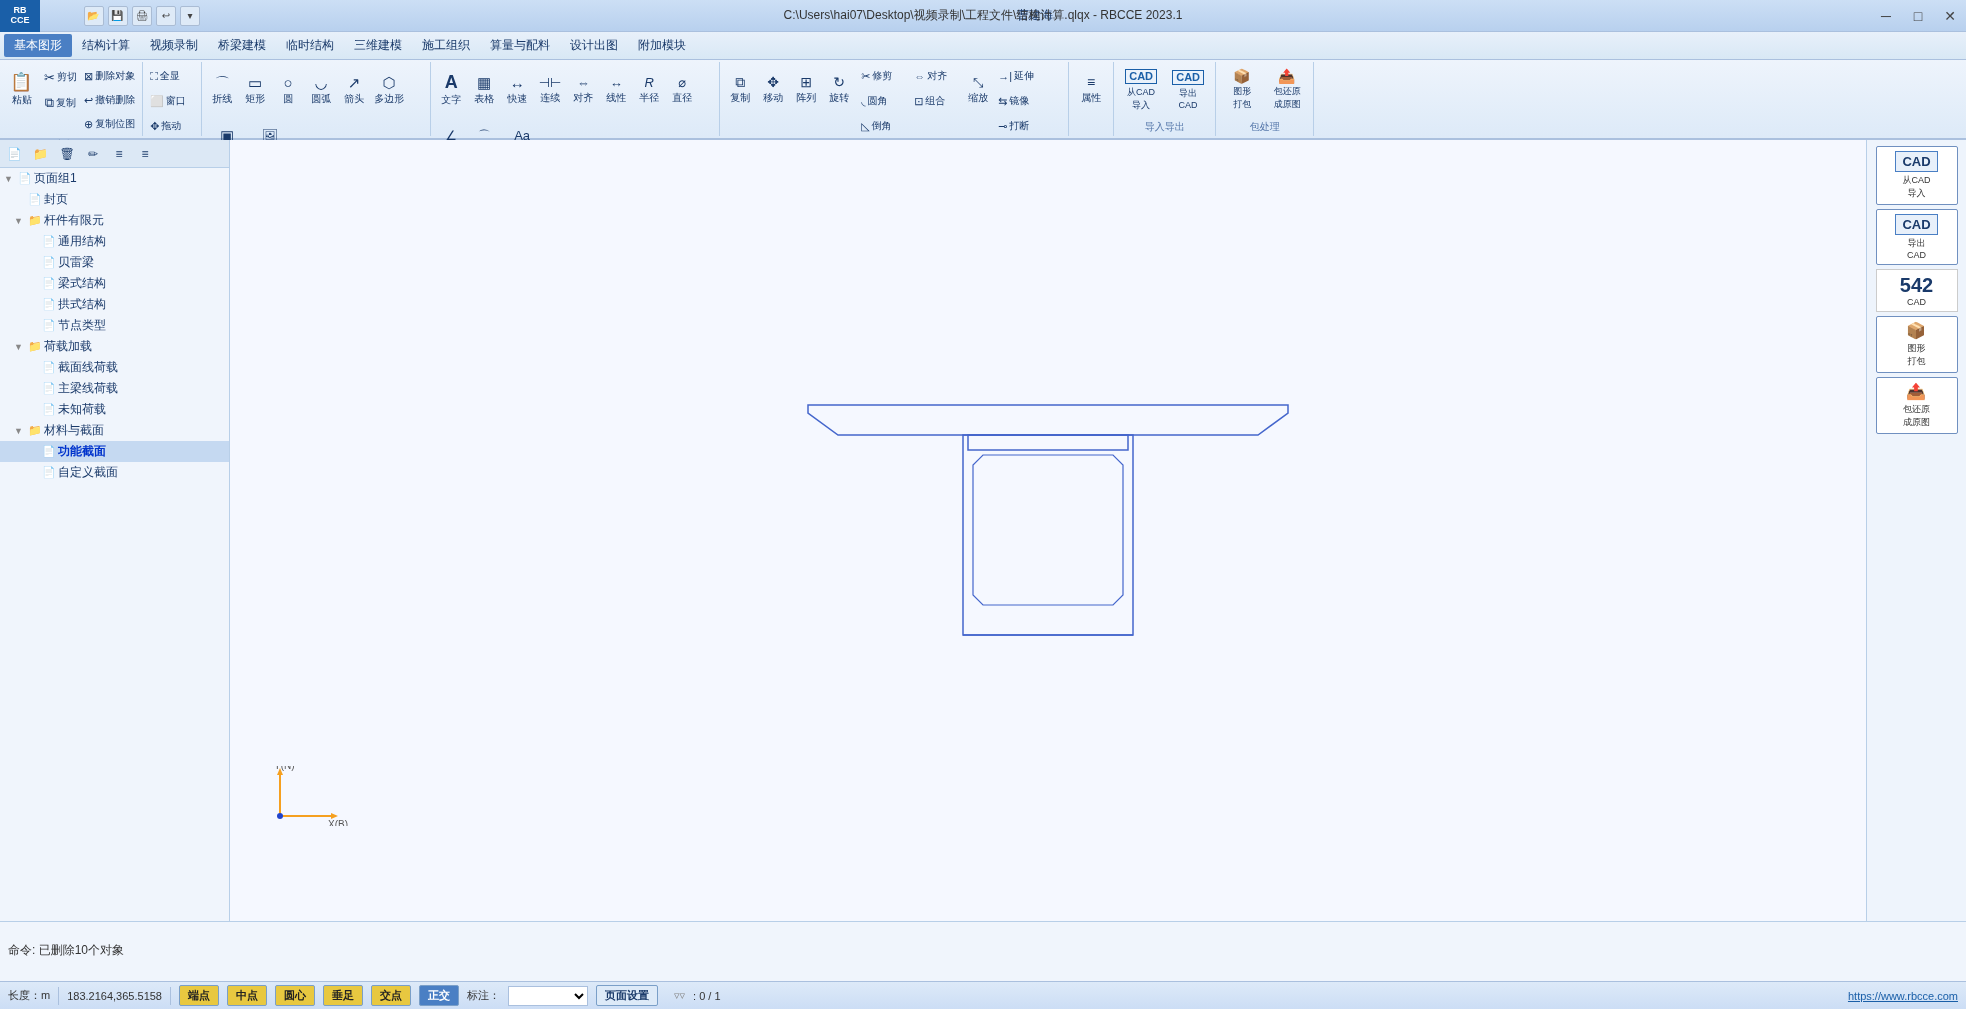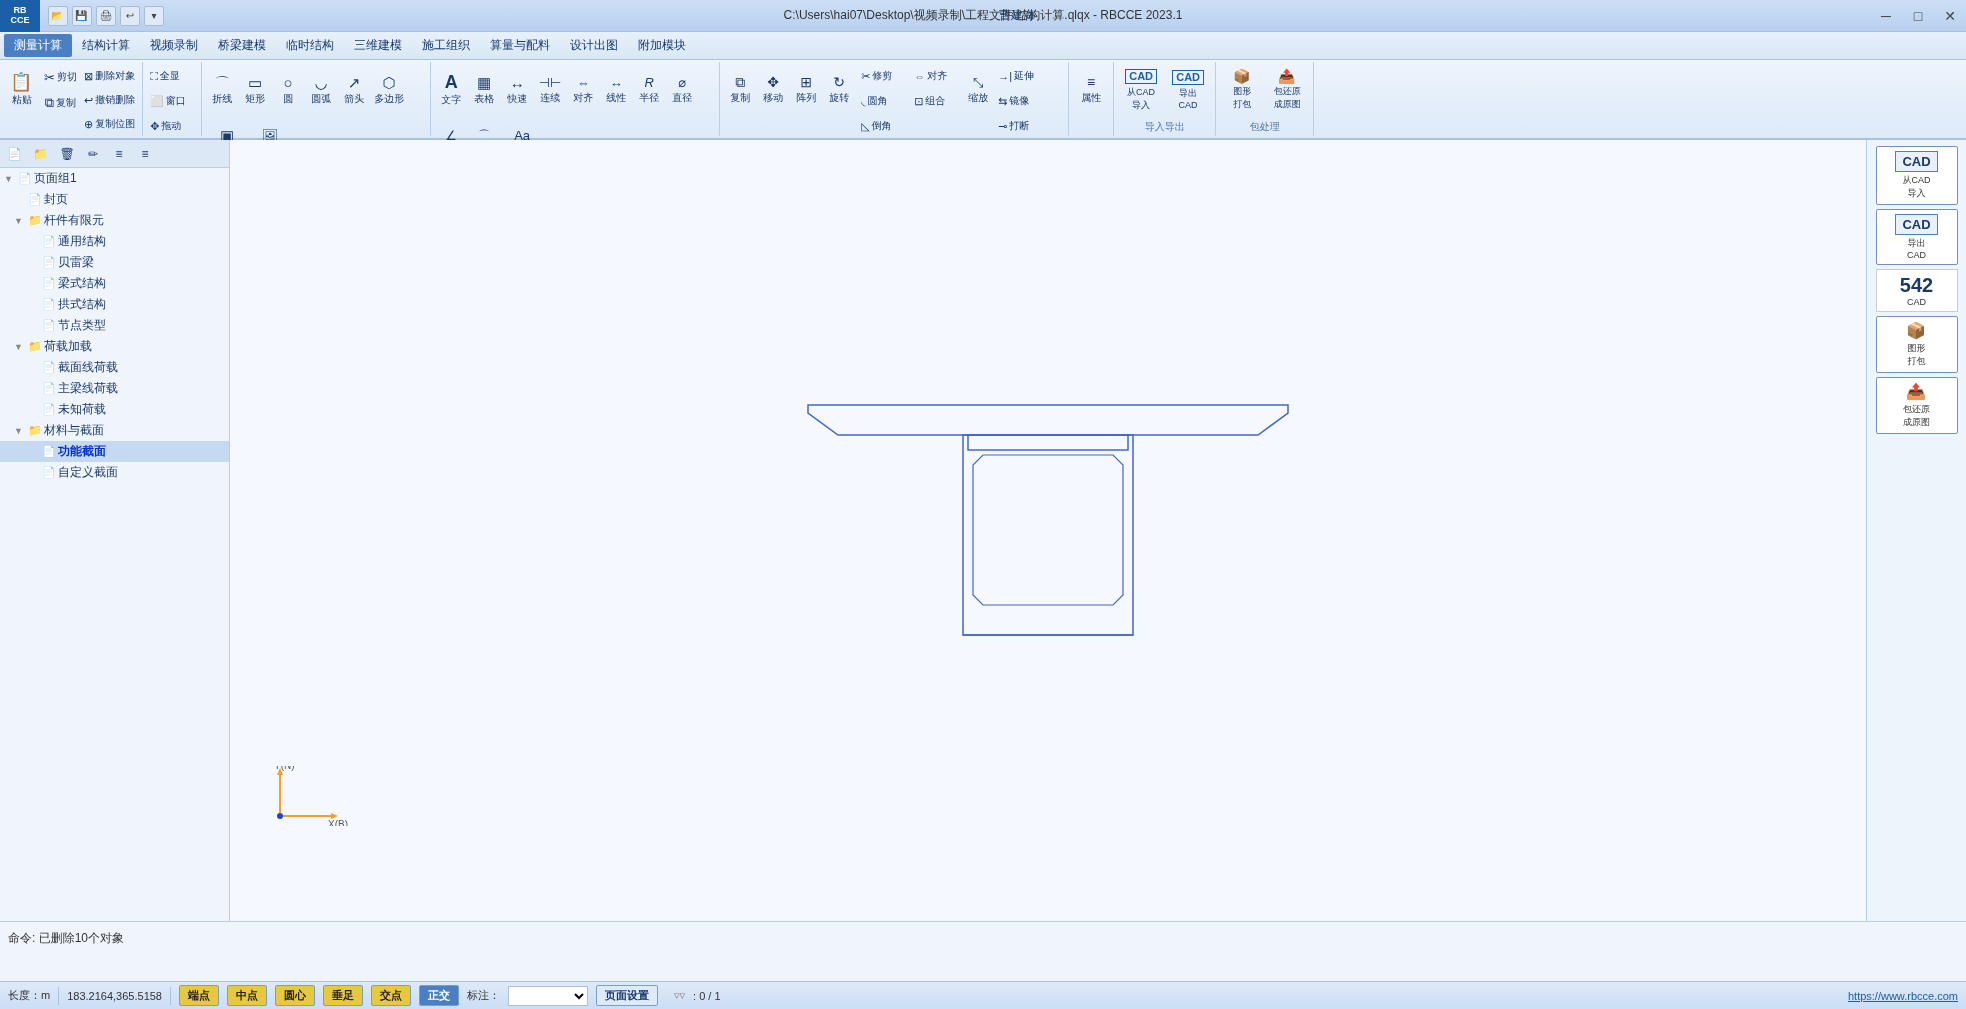--- a/index.html
+++ b/index.html
@@ -6,20 +6,21 @@
     body { width: 1966px; height: 1009px; overflow: hidden; font-family: 'Microsoft YaHei', SimSun, sans-serif; font-size: 12px; background: #d4e3f5; user-select: none; }
 
     
     #title-bar {
       height: 32px;
       background: linear-gradient(to bottom, #ccdff5, #b8d0ee);
       display: flex;
       align-items: center;
       border-bottom: 1px solid #aac0de;
       position: relative;
+      gap: 36px;
     }
     #app-logo {
       width: 40px; height: 32px;
       background: #1a5fa8;
       display: flex; align-items: center; justify-content: center;
       color: white; font-size: 10px; font-weight: bold; flex-shrink: 0;
     }
     #title-quick-buttons {
       display: flex; align-items: center; gap: 4px; padding: 0 8px;
     }
@@ -139,21 +140,21 @@
       background: white; border-radius: 2px;
       display: flex; flex-direction: column; align-items: center; padding: 4px;
       font-size: 10px; color: #1a3a6a; cursor: pointer; gap: 2px;
     }
 
     
     #command-area {
       height: 60px;
       background: #f0f5fc;
       border-top: 1px solid #b8cfe8;
-      padding: 8px 8px;
+      padding: 20px 8px;
       font-size: 12px; color: #333;
     }
     #command-input-row {
       height: 24px; background: white; border: 1px solid #aac0de;
       display: flex; align-items: center; padding: 0 4px; margin-top: 4px;
     }
     #command-input-row input {
       border: none; outline: none; width: 100%; font-size: 12px; font-family: inherit;
     }
 
@@ -192,21 +193,21 @@
     <span style="font-size:12px;color:#1a3a6a;">曹建海</span>
   </div>
   <div id="window-controls">
     <div class="win-btn">─</div>
     <div class="win-btn">□</div>
     <div class="win-btn close">✕</div>
   </div>
 </div>
 
 <div id="menu-bar">
-  <div class="menu-item active">测量计算</div>
+  <div class="menu-item active">基本图形</div>
   <div class="menu-item">结构计算</div>
   <div class="menu-item">视频录制</div>
   <div class="menu-item">桥梁建模</div>
   <div class="menu-item">临时结构</div>
   <div class="menu-item">三维建模</div>
   <div class="menu-item">施工组织</div>
   <div class="menu-item">算量与配料</div>
   <div class="menu-item">设计出图</div>
   <div class="menu-item">附加模块</div>
 </div>

